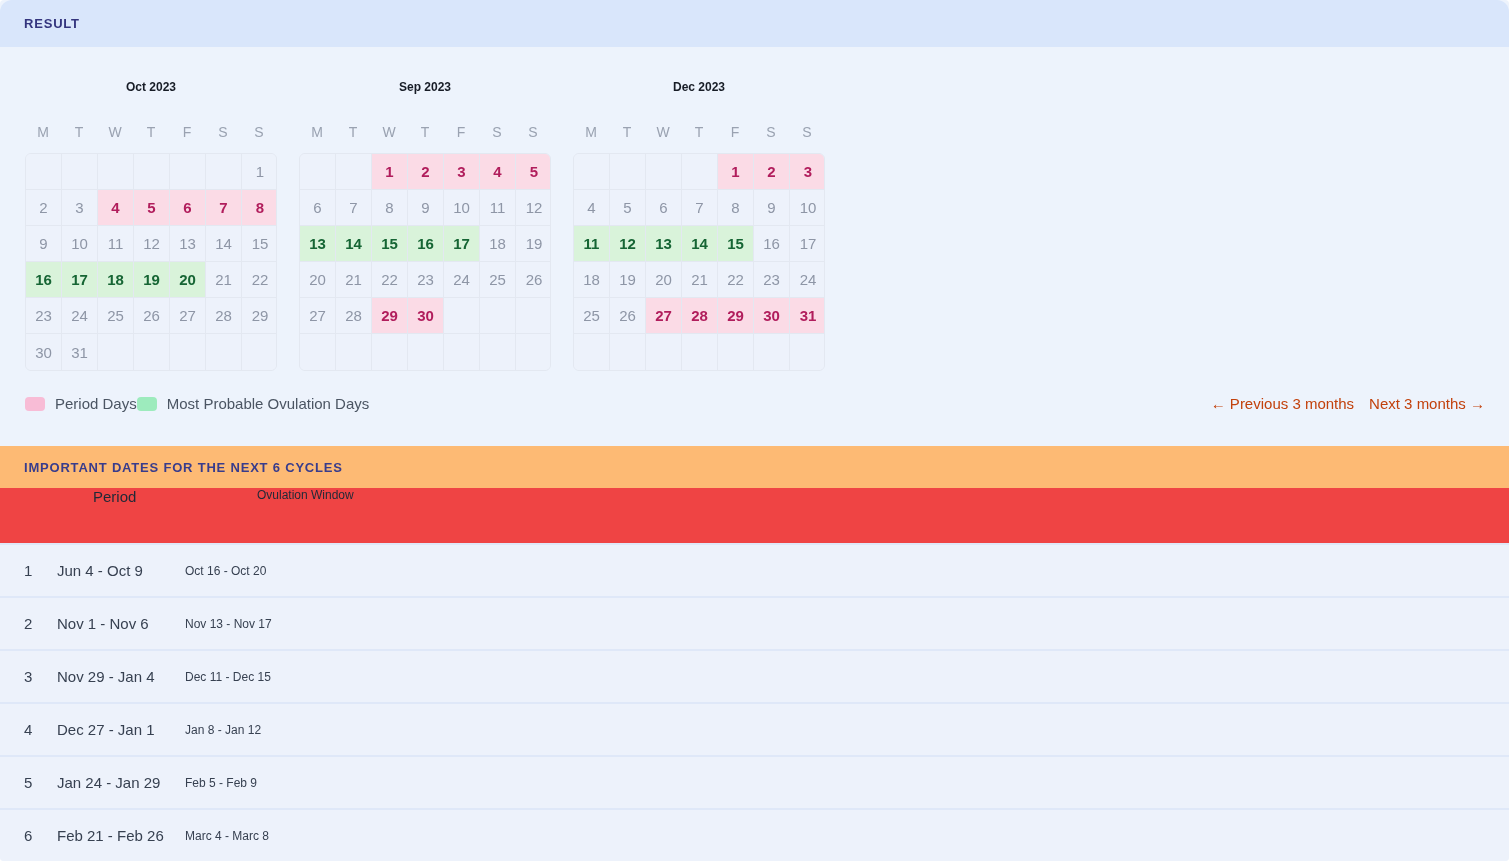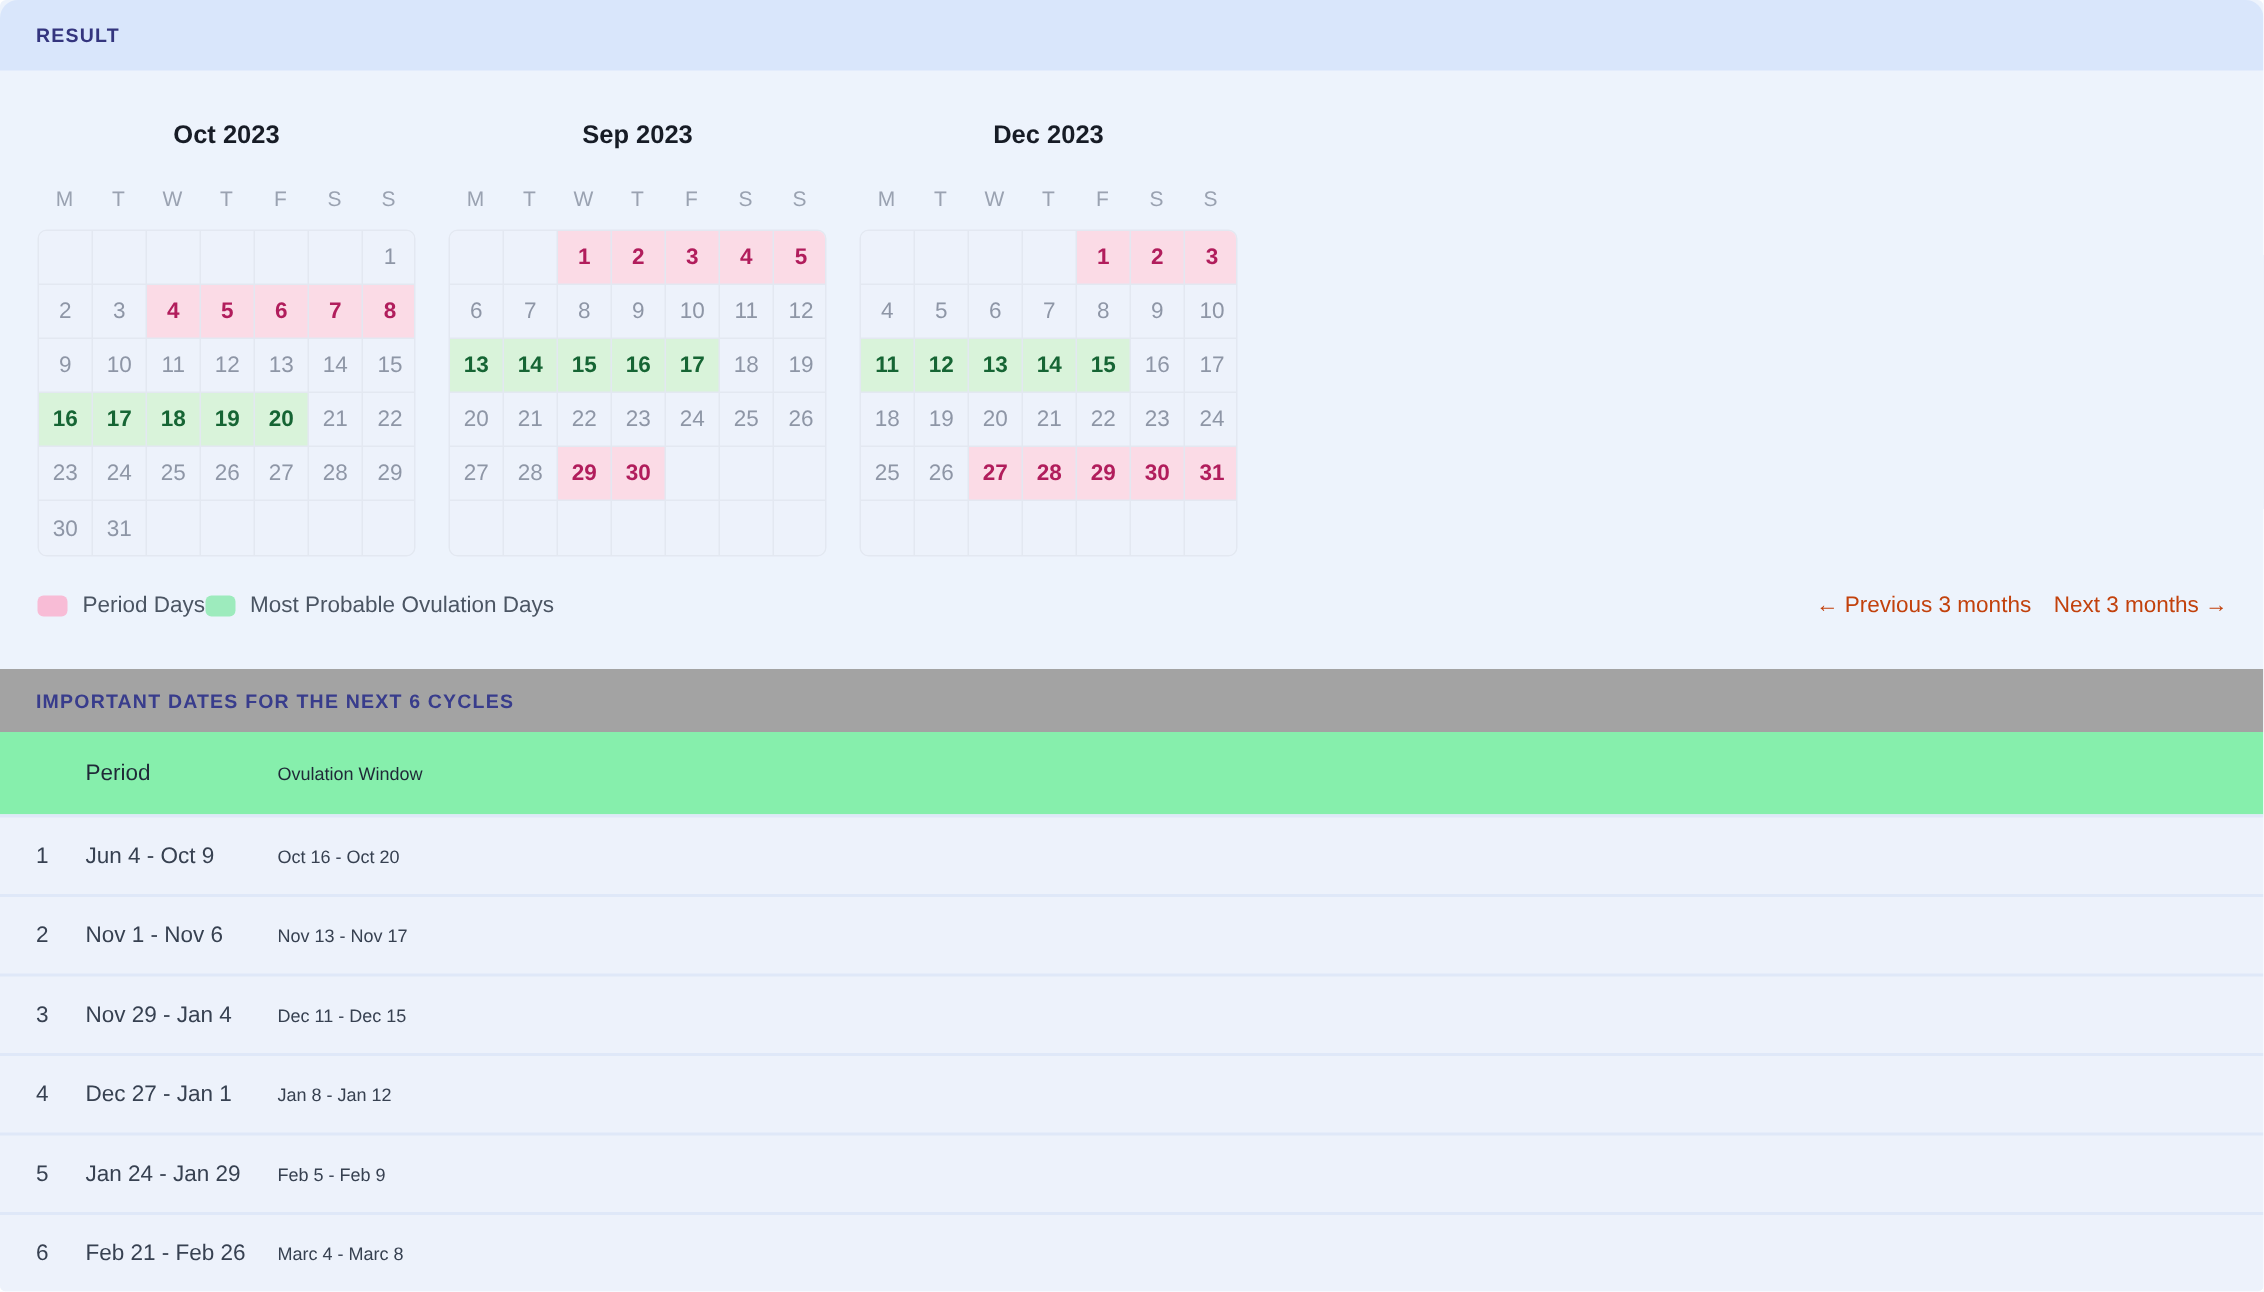--- a/index.html
+++ b/index.html
@@ -8,21 +8,21 @@
   .app { width:1509px; height:861px; background:#edf3fc; border-radius:4px; overflow:hidden;
     display:flex; flex-direction:column; }
 
   .result-bar { height:47px; flex:0 0 47px; background:#d9e6fb; display:flex; align-items:center;
     padding-left:24px; border-radius:12px 12px 0 0; }
   .section-label { font-size:13px; font-weight:700; letter-spacing:0.8px; color:#34357e;
     text-transform:uppercase; }
 
   .calendars { display:flex; gap:22px; padding-left:25px; margin-top:33px; }
   .month { width:252px; }
-  .month-title { text-align:center; font-size:17px; font-weight:700; color:#171c26; height:20px; }
+  .month-title { text-align:center; font-size:12px; font-weight:700; color:#171c26; height:20px; }
   .weekday-row { display:grid; grid-template-columns:repeat(7,36px); margin-top:24px; }
   .weekday { text-align:center; font-size:14px; color:#9aa2b1; height:17px; line-height:17px; }
   .grid { margin-top:12px; display:grid; grid-template-columns:repeat(7,36px);
     border:1px solid #e3e8f1; border-radius:6px; overflow:hidden; width:252px; background:#edf2fb; }
   .cell { width:36px; height:36px; border-right:1px solid #e3e8f1; border-bottom:1px solid #e3e8f1;
     display:flex; align-items:center; justify-content:center;
     font-size:15px; color:#8e96a6; background:#edf2fb; }
   .cell:nth-child(7n) { border-right:none; }
   .cell.last-row { border-bottom:none; }
   .cell.period { background:#fbdbe6; color:#b11d5c; font-weight:700; }
@@ -30,26 +30,26 @@
 
   .legend-nav { display:flex; align-items:center; justify-content:space-between;
     margin-top:24px; padding:0 24px 0 25px; height:20px; }
   .legend { display:flex; align-items:center; }
   .legend-item { display:flex; align-items:center; gap:10px; }
   .swatch { width:20px; height:14px; border-radius:4px; }
   .legend-label { font-size:15px; color:#4b5563; }
   .nav-links { display:flex; align-items:center; gap:15px; }
   .nav-link { font-size:15px; color:#c2410c; cursor:pointer; text-decoration:none; }
 
-  .band { margin-top:34px; height:48px; background:#a3a3a3; display:flex; align-items:center;
+  .band { margin-top:34px; height:48px; background:#fdba74; display:flex; align-items:center;
     padding-left:24px;text-align:center; }
   .band .section-label { color:#383c8c; }
 
   .table { width:100%; }
-  .t-header { height:55px; background:#86efac; display:flex; align-items:center; padding-left:24px; }
+  .t-header { height:55px; background:#ef4444; display:flex; padding-left:24px;gap:36px; }
   .t-row { height:53px; display:flex; align-items:center; padding-left:24px;
     background:#edf2fb; border-top:2px solid #dfe8f8; }
   .t-header { border-top:none; }
   .col-index { width:33px; font-size:15px; color:#374151; }
   .col-period { width:128px; font-size:15px; color:#374151; }
   .col-ovulation { font-size:12px; color:#374151; }
   .t-header .col-period, .t-header .col-ovulation { color:#1f2937; }
 </style>
 </head>
 <body>

